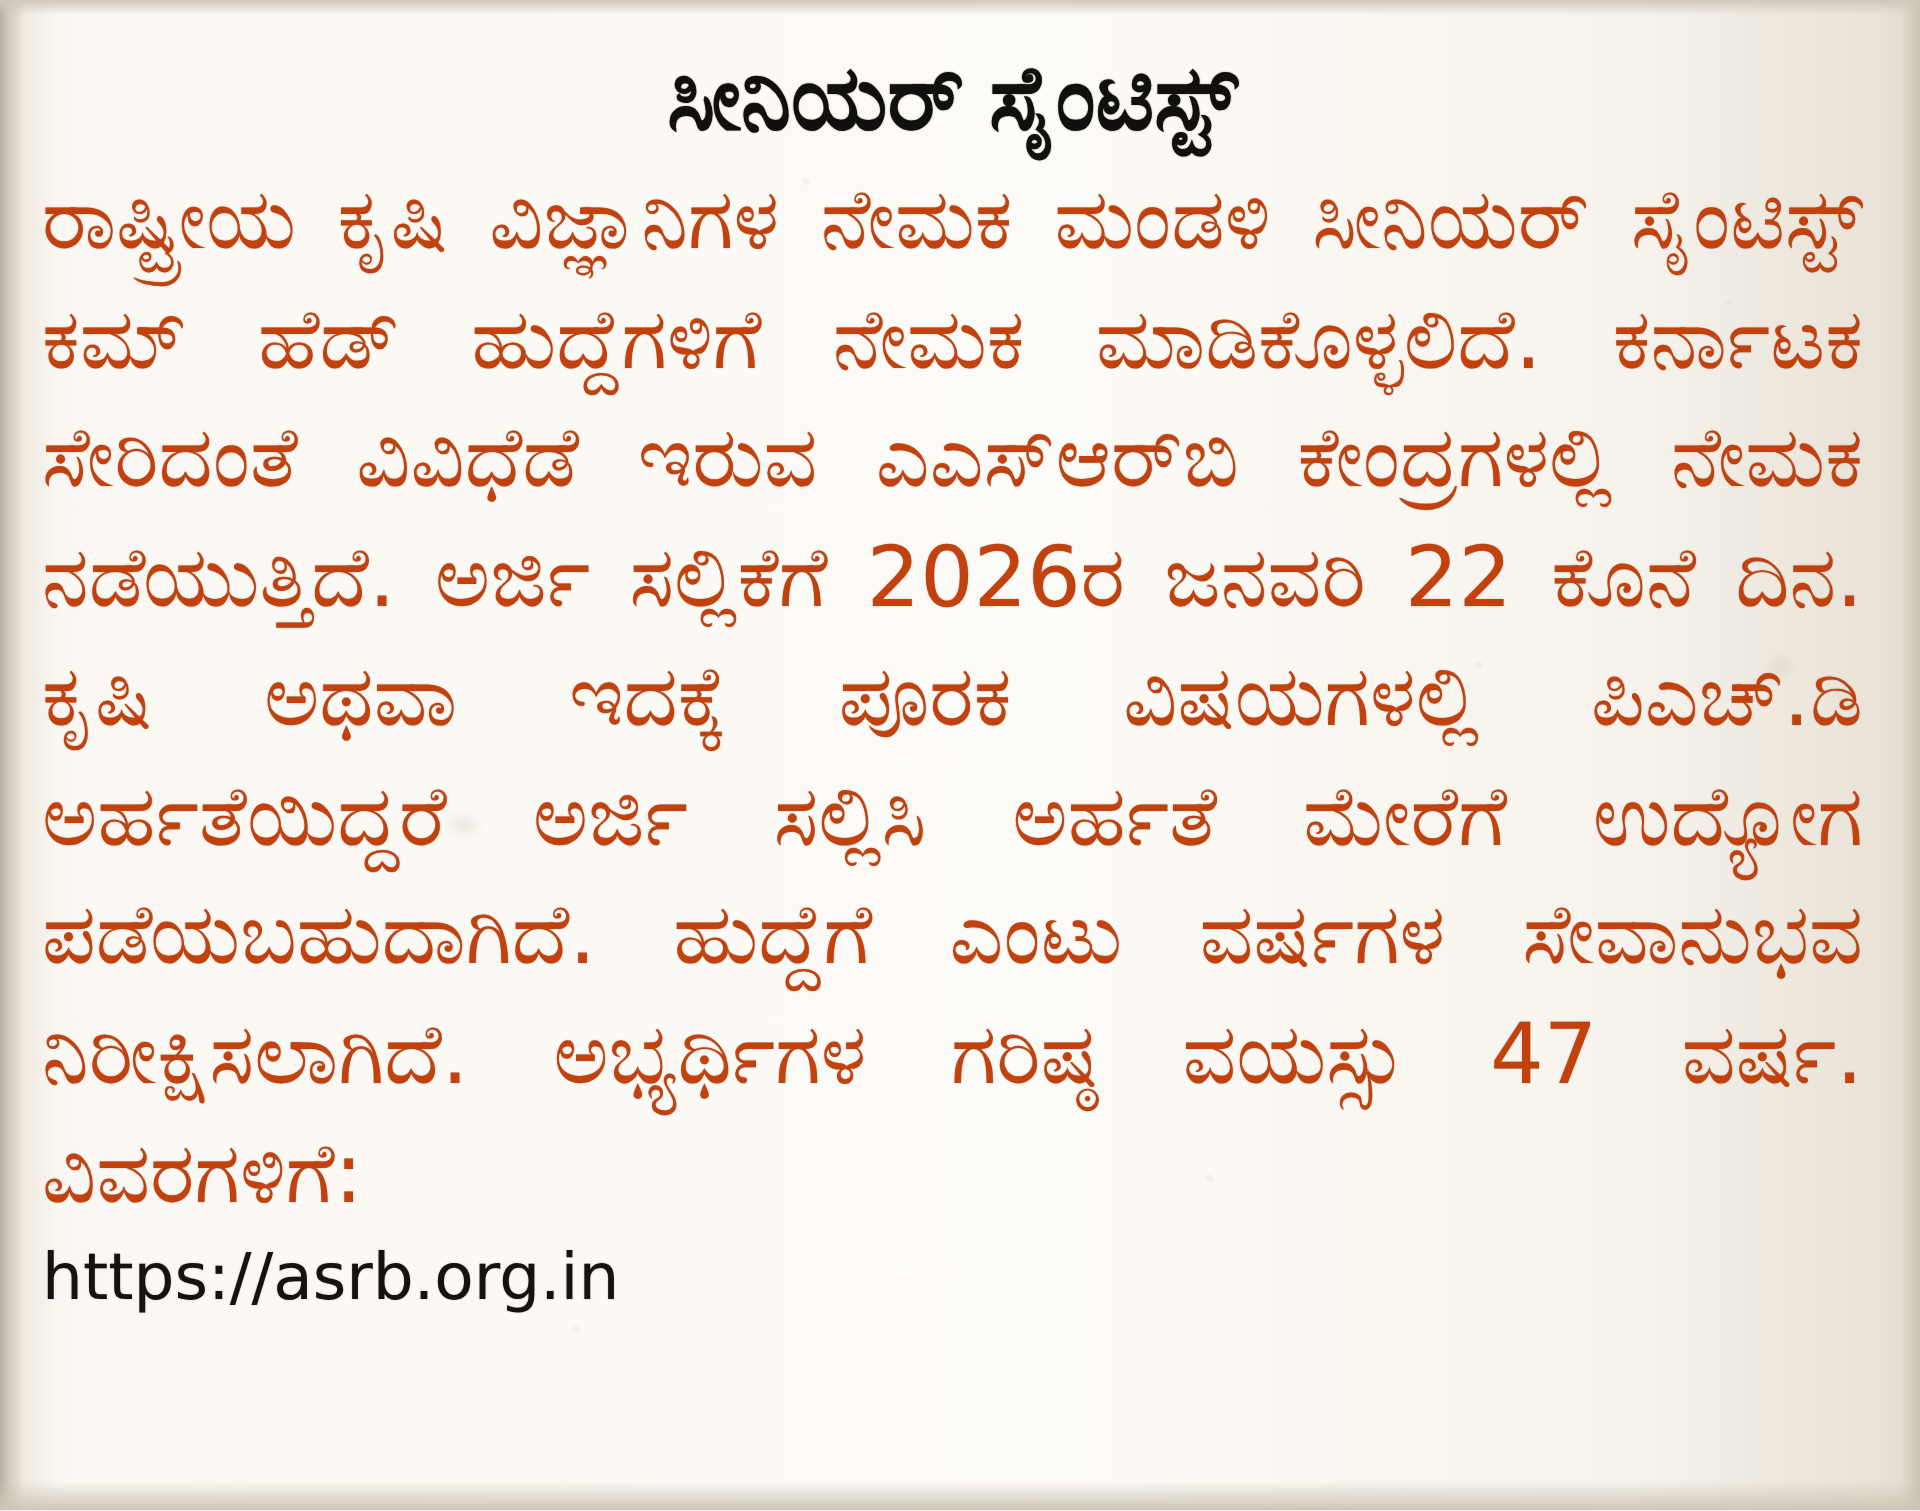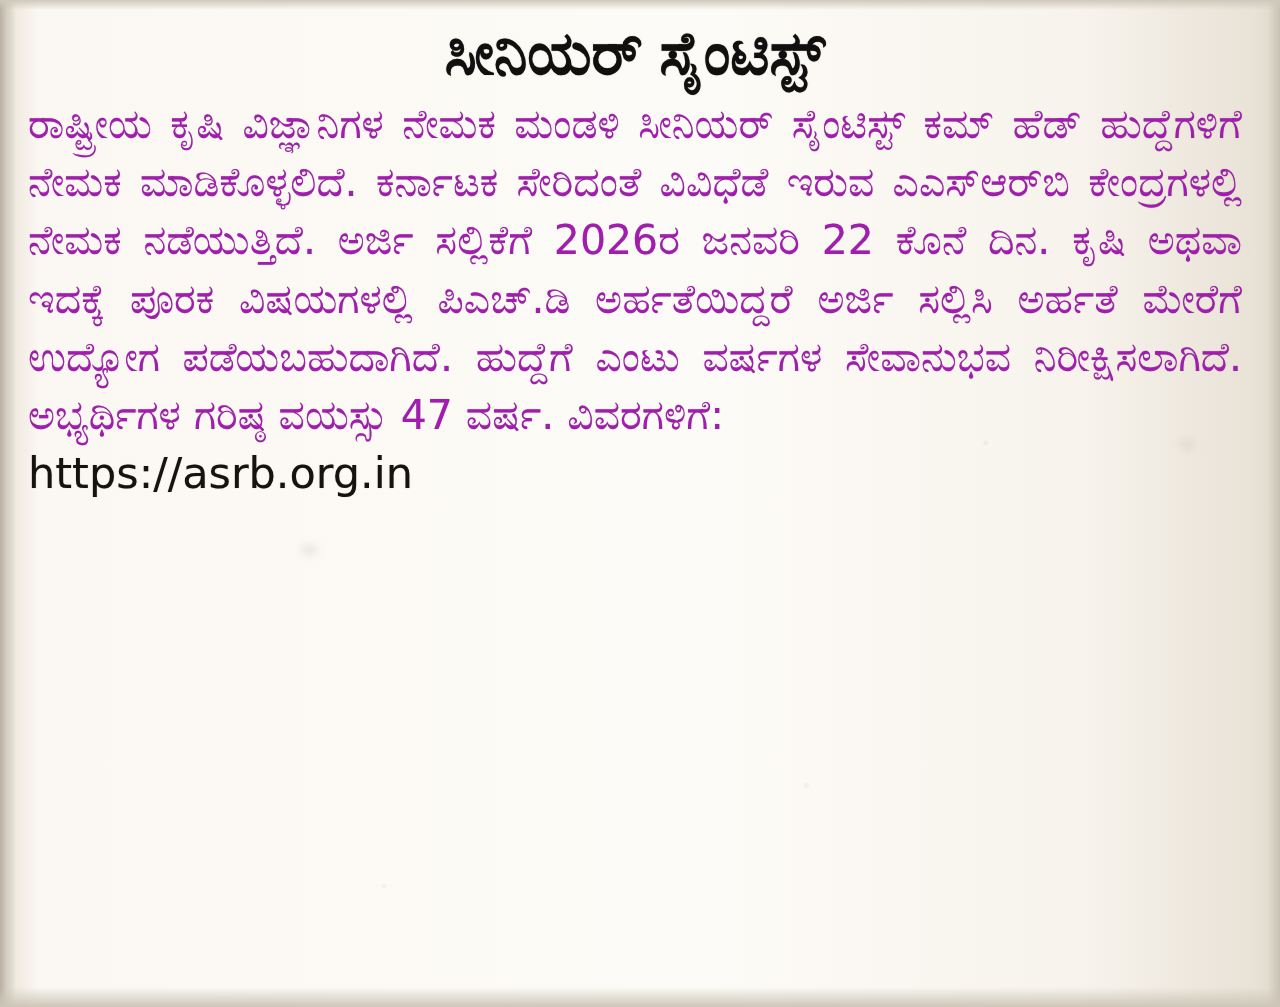--- a/index.html
+++ b/index.html
@@ -59,41 +59,41 @@
   .edge-bottom {
     position: absolute;
     left: 0; right: 0; bottom: 0;
     height: 20px;
     background: linear-gradient(0deg, #cdc6b8 0%, rgba(243,239,233,0) 100%);
   }
 
   .content {
     position: absolute;
     inset: 0;
-    padding: 8px 38px 8px 28px;
+    padding: 20px 38px 8px 28px;
     box-sizing: border-box;
   }
 
   .headline {
     text-align: center;
     font-family: "Liberation Sans", "DejaVu Sans", sans-serif;
     font-weight: bold;
     font-size: 60px;
     line-height: 1.25;
     color: #12100e;
     letter-spacing: 0px;
     margin: 8px 0 4px 0;
     text-shadow: 0 0 1px rgba(0,0,0,0.55);
   }
 
   .body-text {
     font-family: "DejaVu Sans", "Liberation Sans", sans-serif;
-    font-size: 41px;
+    font-size: 56px;
     line-height: 1.42;
-    color: #a21caf;
+    color: #c2410c;
     text-align: justify;
     text-justify: inter-word;
     margin: 0;
     text-shadow: 0 0 1px rgba(0,0,0,0.35);
   }
 
   .last-line {
     display: flex;
     align-items: baseline;
     justify-content: space-between;

